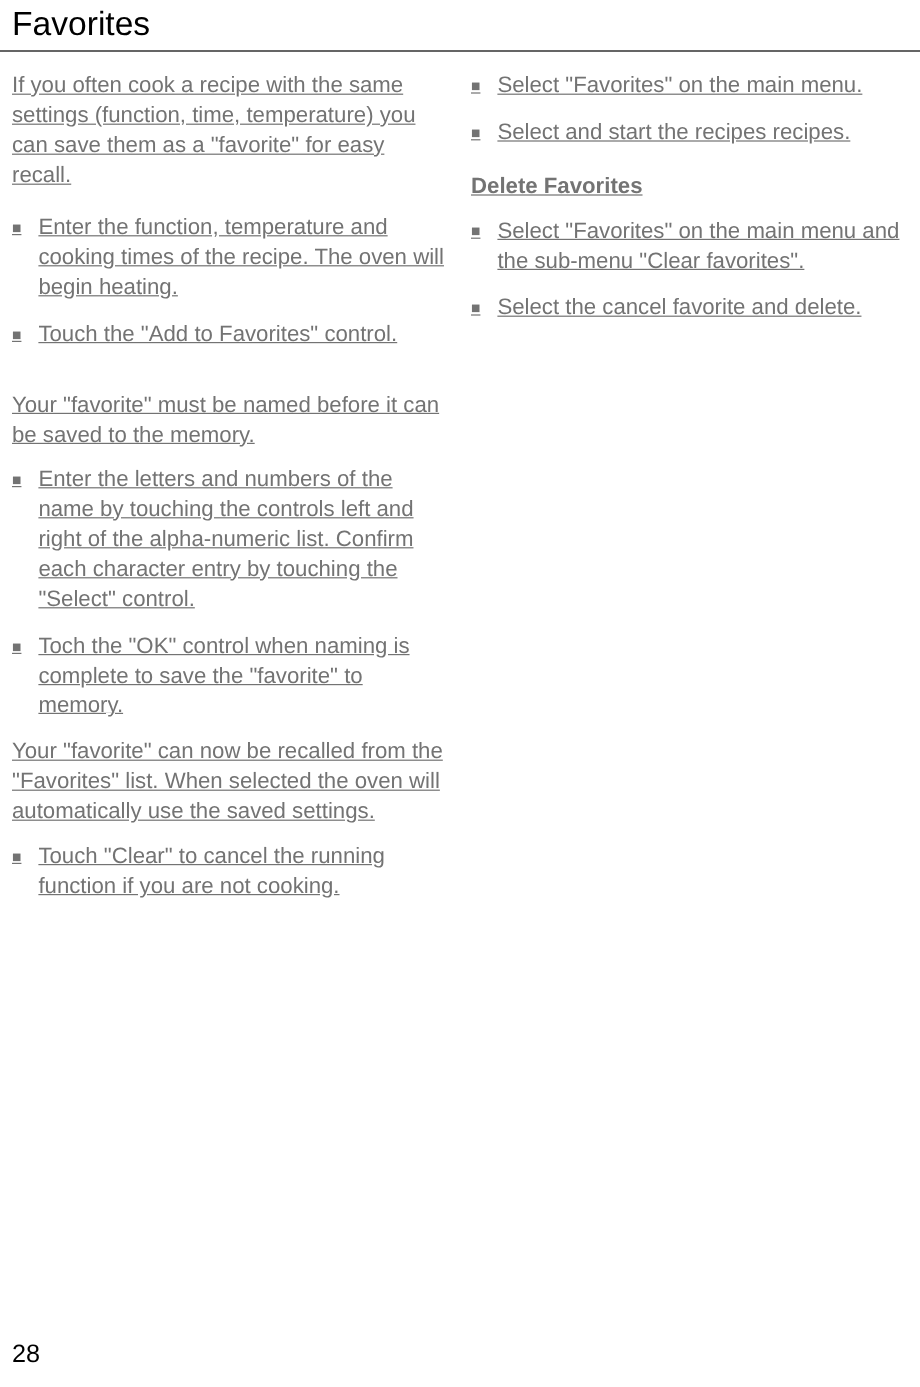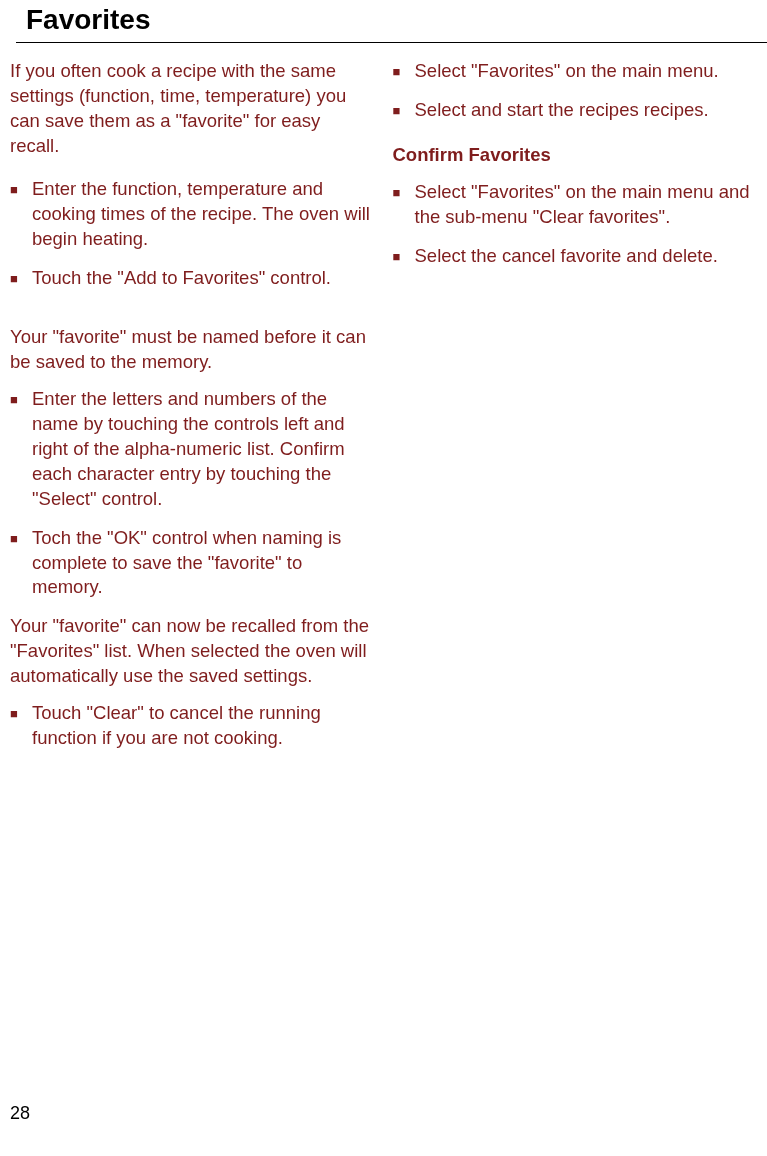--- a/index.html
+++ b/index.html
@@ -11,35 +11,35 @@
       font-family: Arial, Helvetica, sans-serif;
       width: 767px;
       height: 1156px;
       background: #ffffff;
       color: #000000;
       position: relative;
       padding: 0;
     }
     .page-title {
       font-size: 28px;
-      font-weight: bold;
+      font-weight: normal;
       padding: 4px 10px 6px 10px;
       border-bottom: 1.5px solid #000;
-      margin-left: 16px;
     }
     .content {
       display: flex;
       padding: 16px 10px 0 10px;
       gap: 18px;
     }
     .column {
       flex: 1;
       font-size: 18.5px;
       line-height: 1.35;
-      color: #7f1d1d;
+      color: #737373;
+      text-decoration: underline;
     }
     .paragraph {
       margin-bottom: 18px;
     }
     .sub-heading {
       font-weight: bold;
       margin-bottom: 12px;
       font-size: 18.5px;
     }
     .bullet-item {
@@ -50,23 +50,23 @@
       flex-shrink: 0;
       width: 22px;
       font-size: 13px;
       padding-top: 4px;
     }
     .bullet-text {
       flex: 1;
     }
     .page-number {
       position: absolute;
-      bottom: 32px;
+      bottom: 15px;
       left: 10px;
-      font-size: 18px;
+      font-size: 21px;
     }
   </style>
 </head>
 <body>
 
 <h1 class="page-title">Favorites</h1>
 
 <div class="content">
 
   <div class="column">
@@ -111,21 +111,21 @@
     <div class="bullet-item">
       <span class="bullet-marker">■</span>
       <span class="bullet-text">Select "Favorites" on the main menu.</span>
     </div>
 
     <div class="bullet-item" style="margin-bottom:20px;">
       <span class="bullet-marker">■</span>
       <span class="bullet-text">Select and start the recipes recipes.</span>
     </div>
 
-    <p class="sub-heading">Confirm Favorites</p>
+    <p class="sub-heading">Delete Favorites</p>
 
     <div class="bullet-item">
       <span class="bullet-marker">■</span>
       <span class="bullet-text">Select "Favorites" on the main menu and the sub-menu "Clear favorites".</span>
     </div>
 
     <div class="bullet-item">
       <span class="bullet-marker">■</span>
       <span class="bullet-text">Select the cancel favorite and delete.</span>
     </div>

